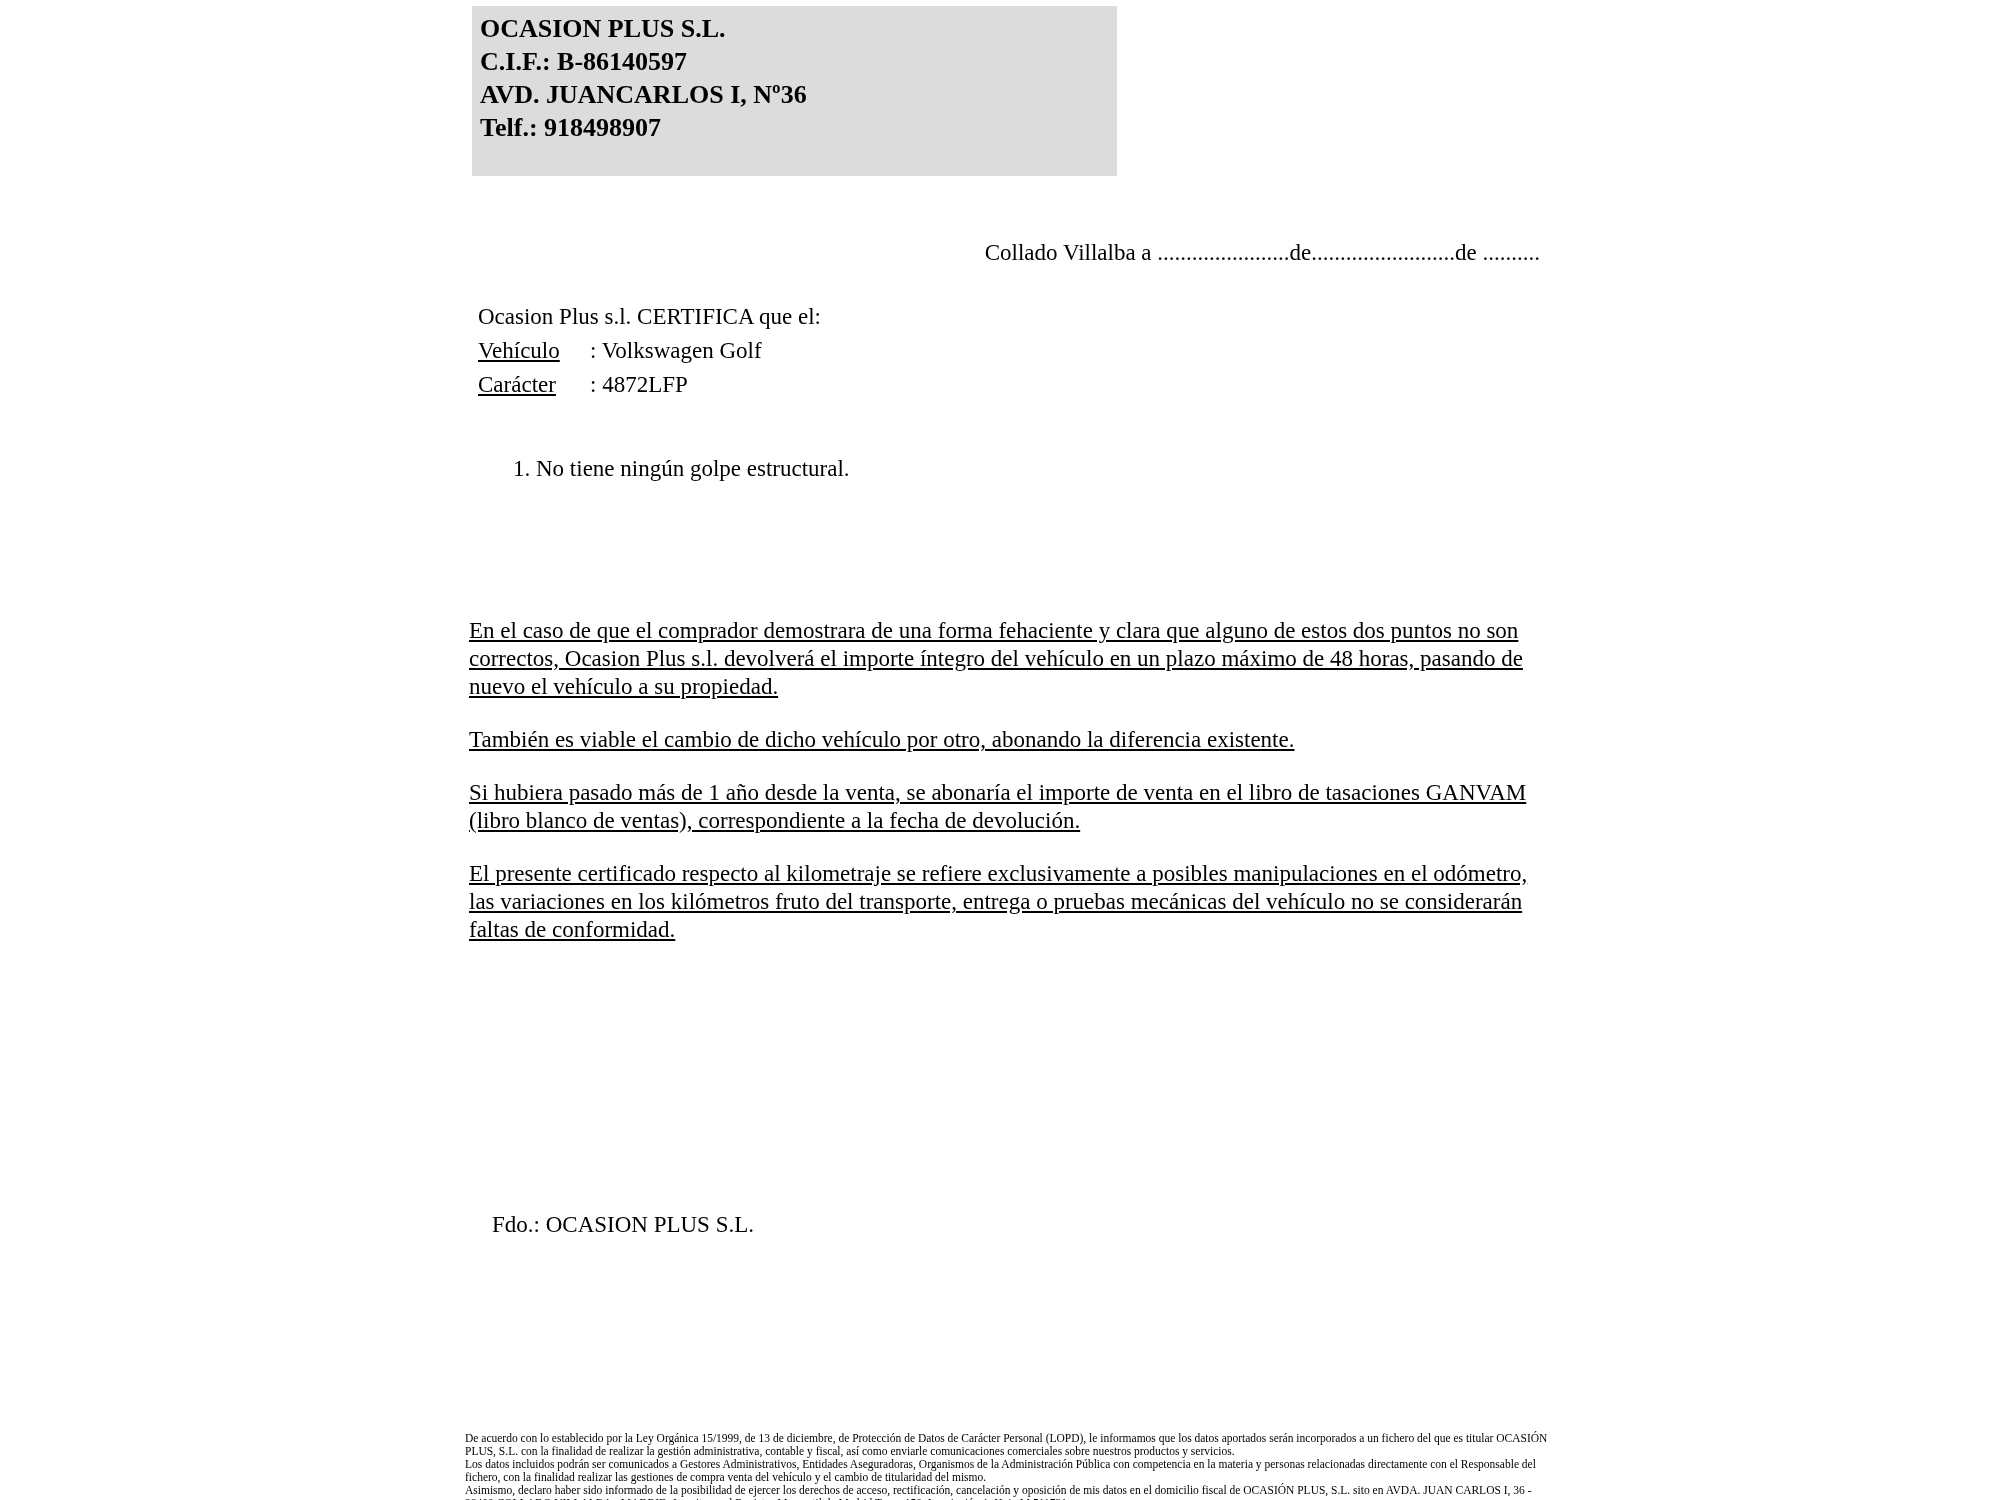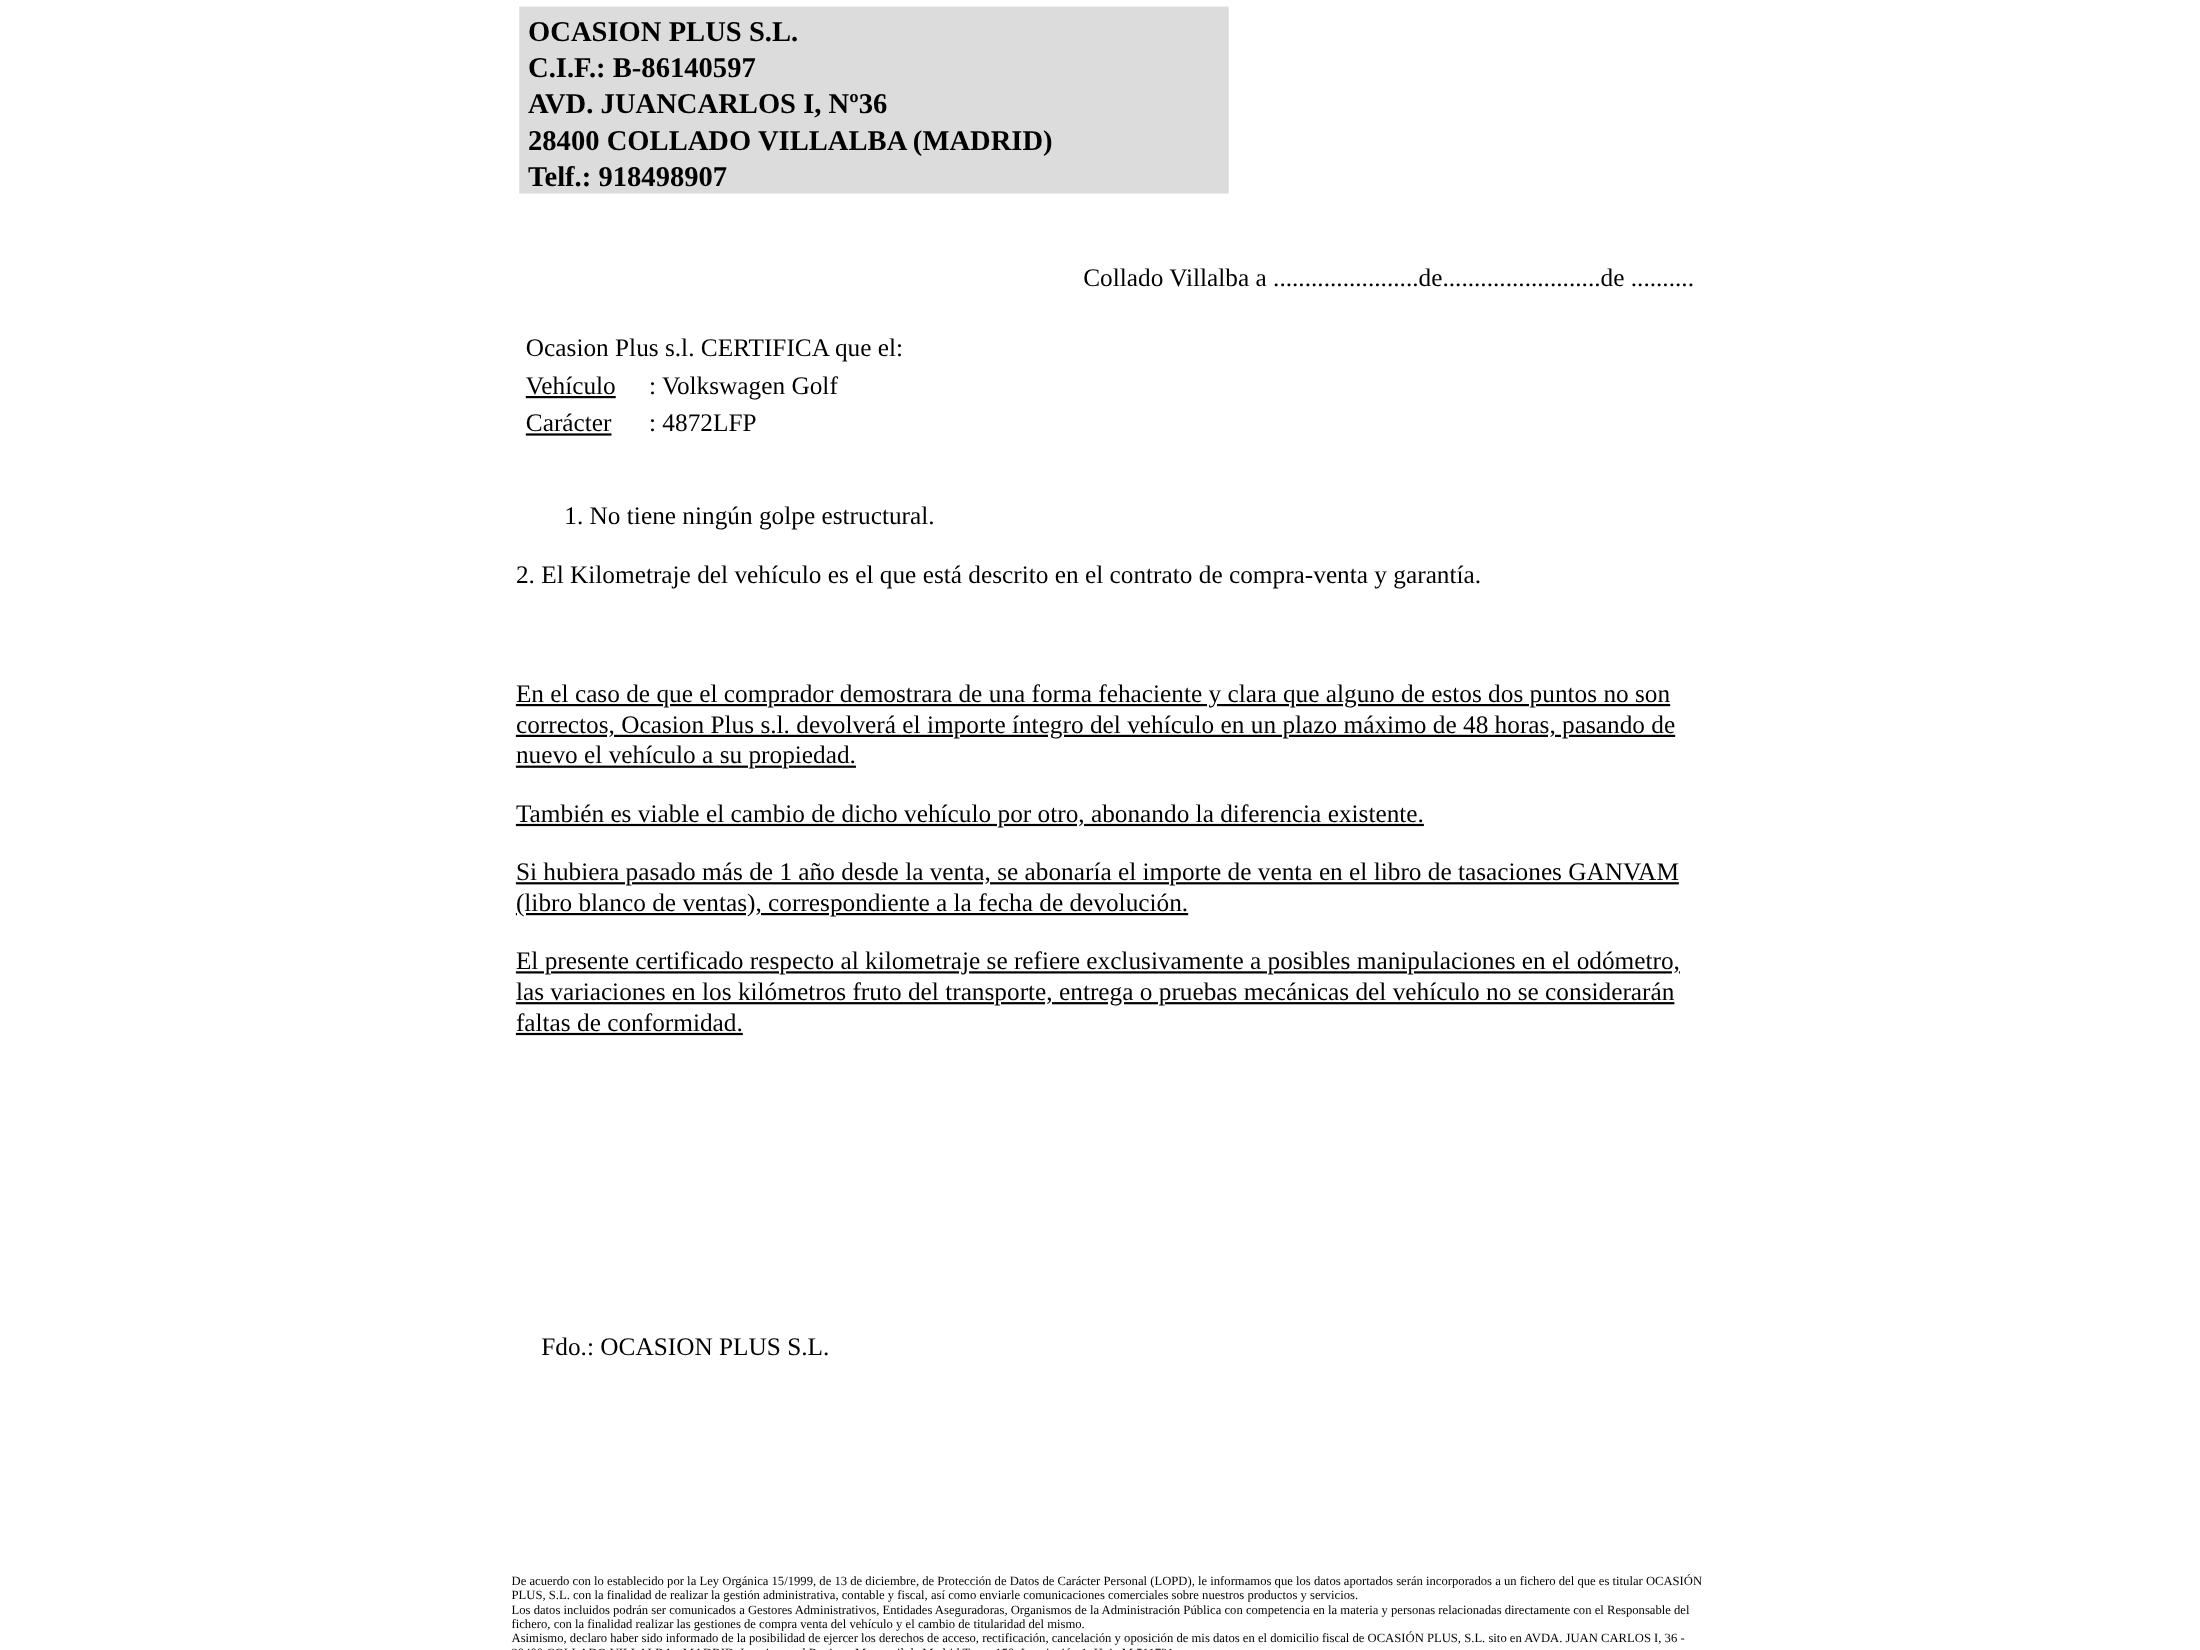--- a/index.html
+++ b/index.html
@@ -95,38 +95,36 @@
 </style>
 </head>
 <body>
 
 <div class="page">
 
   <div class="header-box">
     <div class="hline">OCASION PLUS S.L.</div>
     <div class="hline">C.I.F.: B-86140597</div>
     <div class="hline">AVD. JUANCARLOS I, Nº36</div>
-    <div class="hline">28400 COLLADO VILLALBA (MADRID)</div>
     <div class="hline">Telf.: 918498907</div>
   </div>
 
   <div class="date-line">Collado Villalba a .......................de.........................de ..........</div>
 
   <div class="cert-block">
     <div>Ocasion Plus s.l. CERTIFICA que el:</div>
     <div class="cert-row">
       <span class="cert-label">Vehículo</span><span>: Volkswagen Golf</span>
     </div>
     <div class="cert-row">
       <span class="cert-label">Carácter</span><span>: 4872LFP</span>
     </div>
   </div>
 
   <div class="point point-1">1. No tiene ningún golpe estructural.</div>
-  <div class="point point-2">2. El Kilometraje del vehículo es el que está descrito en el contrato de compra-venta y garantía.</div>
 
   <div class="paragraphs">
     <p>En el caso de que el comprador demostrara de una forma fehaciente y clara que alguno de estos dos puntos no son correctos, Ocasion Plus s.l. devolverá el importe íntegro del vehículo en un plazo máximo de 48 horas, pasando de nuevo el vehículo a su propiedad.</p>
     <p>También es viable el cambio de dicho vehículo por otro, abonando la diferencia existente.</p>
     <p>Si hubiera pasado más de 1 año desde la venta, se abonaría el importe de venta en el libro de tasaciones GANVAM (libro blanco de ventas), correspondiente a la fecha de devolución.</p>
     <p>El presente certificado respecto al kilometraje se refiere exclusivamente a posibles manipulaciones en el odómetro, las variaciones en los kilómetros fruto del transporte, entrega o pruebas mecánicas del vehículo no se considerarán faltas de conformidad.</p>
   </div>
 
   <div class="signature">Fdo.: OCASION PLUS S.L.</div>
 

